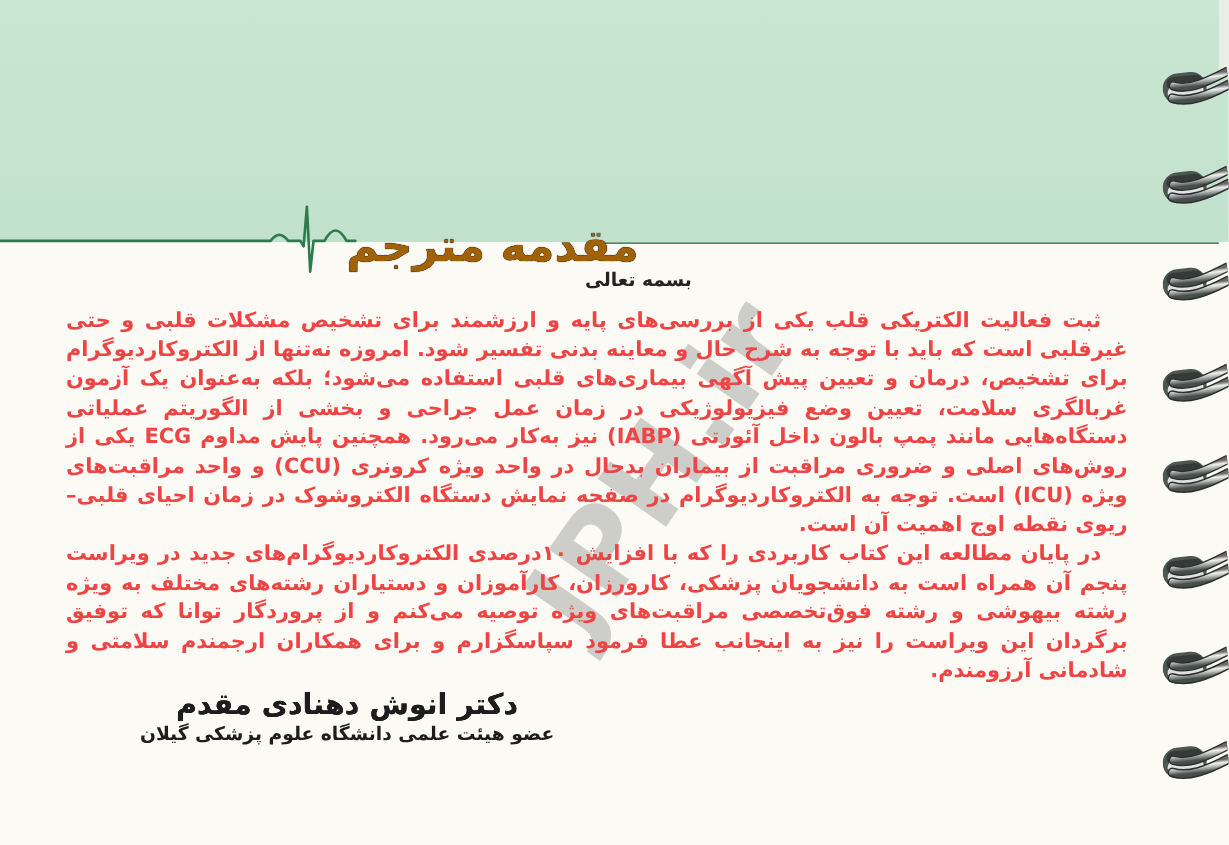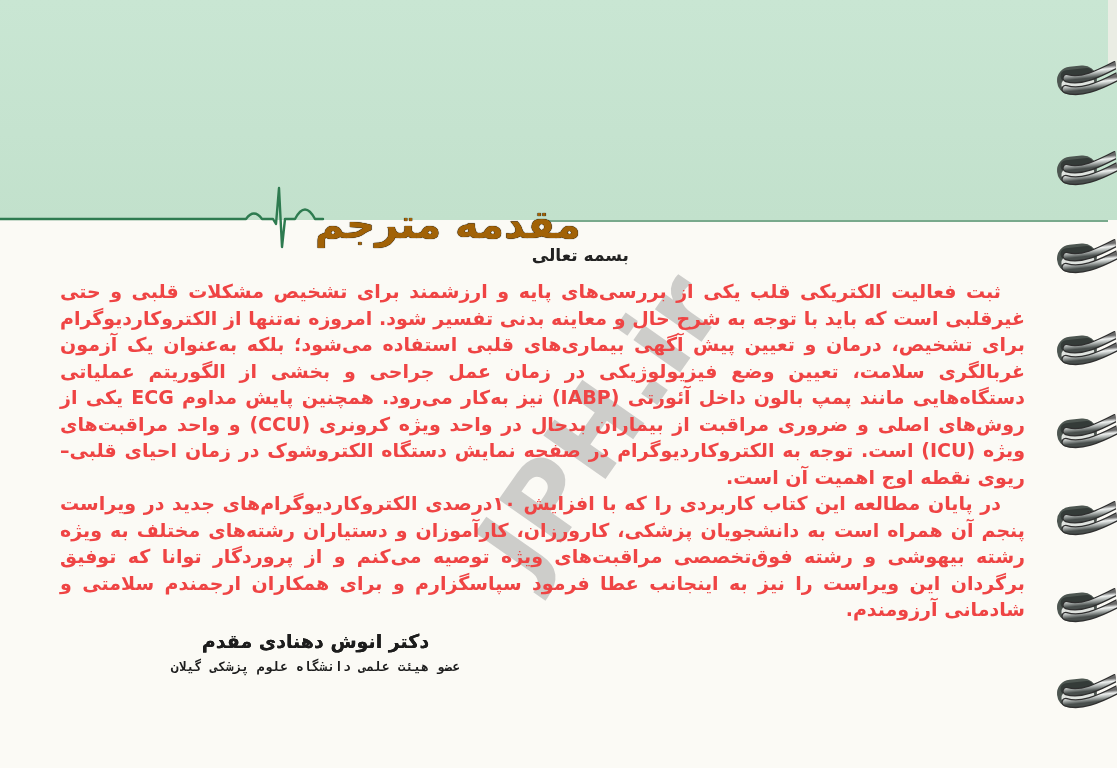--- a/index.html
+++ b/index.html
@@ -45,23 +45,23 @@
     position:absolute;left:60px;top:278px;width:965px;z-index:3;
     direction:rtl;text-align:justify;
     font-size:19px;line-height:26.5px;font-weight:bold;color:#ef4444;
   }
   .body-text p{margin:0;text-indent:24px;}
   
   .signature{
     position:absolute;left:118px;top:626px;width:395px;z-index:3;
     direction:rtl;text-align:center;color:#1d1d1d;font-weight:bold;
   }
-  .sig-name{font-size:19px;line-height:30px;text-shadow:0 0 .5px #000;}
+  .sig-name{font-size:26px;line-height:30px;text-shadow:0 0 .5px #000;}
   .sig-role{font-size:15.5px;line-height:23px;}
-  .sig-affil{font-size:13px;line-height:24px;font-family:Liberation Mono, monospace;}
+  .sig-affil{font-size:17px;line-height:24px;}
   
   .ring{
     position:absolute;left:1057px;width:60px;height:50px;z-index:6;
     transform:rotate(-6deg);
   }
   .ring-defs{position:absolute;width:0;height:0;}
 </style>
 </head>
 <body>
 

